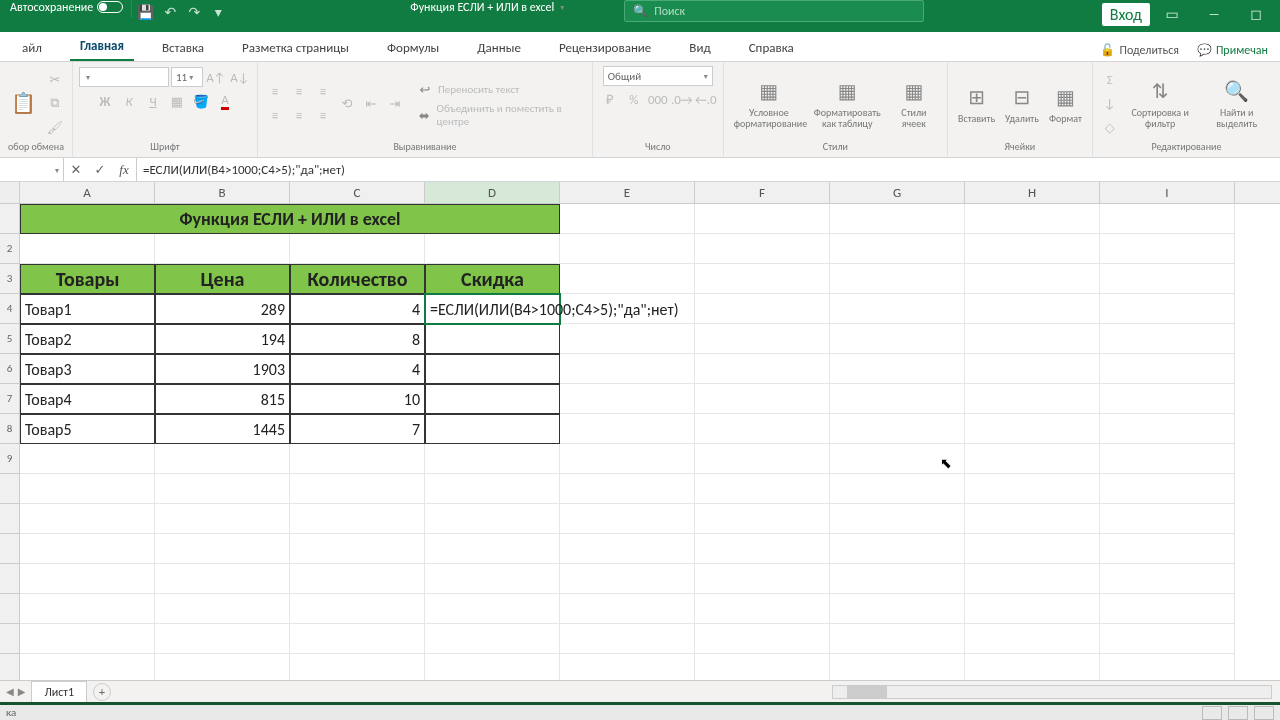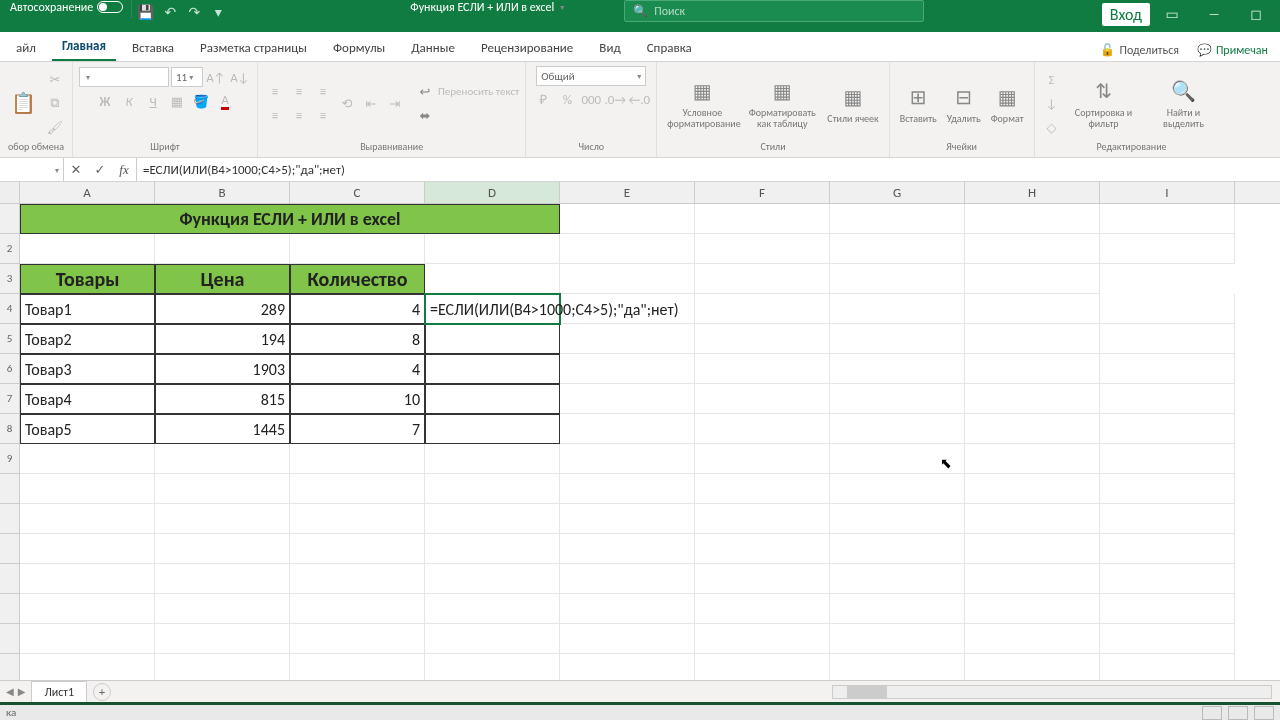--- a/index.html
+++ b/index.html
@@ -12,21 +12,21 @@
 .toggle::after { content: ""; position: absolute; width: 8px; height: 8px; background: #fff; border-radius: 50%; top: 1px; left: 1px; }
 .tb-icon { width: 24px; height: 24px; display: flex; align-items: center; justify-content: center; color: #c7e5d6; font-size: 14px; }
 .tb-sep { width: 1px; height: 18px; background: #2a8a54; margin: 0 2px; }
 .doc-title { margin-left: 180px; font-size: 12px; display: flex; align-items: center; gap: 4px; }
 .search-box { margin-left: 60px; flex: 0 0 300px; height: 22px; background: #1a8c4f; border: 1px solid #4ba877; border-radius: 2px; display: flex; align-items: center; padding: 0 8px; gap: 6px; color: #b5dcc7; font-size: 12px; }
 .titlebar-right { margin-left: auto; display: flex; align-items: center; gap: 2px; }
 .login-btn { background: #fff; color: #107c41; padding: 2px 8px; font-size: 16px; border-radius: 2px; }
 .wctl { width: 40px; height: 28px; display: flex; align-items: center; justify-content: center; color: #cfe8dc; font-size: 14px; }
 
 
-.ribbon-tabs { height: 30px; background: #fff; display: flex; align-items: flex-end; padding-left: 6px; border-bottom: 1px solid #d4d4d4; gap: 6px; }
+.ribbon-tabs { height: 30px; background: #fff; display: flex; align-items: flex-end; padding-left: 12px; border-bottom: 1px solid #d4d4d4; gap: 18px; }
 .ribbon-tab { padding: 6px 10px; font-size: 13px; color: #444; }
 .ribbon-tab.active { background: #fff; border-bottom: 2px solid #107c41; color: #0c4a6e; font-weight: 600; }
 .ribbon-right { margin-left: auto; display: flex; gap: 2px; padding-right: 4px; }
 .rbtn { padding: 4px 8px; font-size: 12px; display: flex; align-items: center; gap: 4px; color: #555; }
 .rbtn.accent { color: #107c41; }
 
 
 .ribbon { height: 96px; background: #f3f2f1; display: flex; border-bottom: 1px solid #d4d4d4; }
 .rgroup { display: flex; flex-direction: column; align-items: center; border-right: 1px solid #e0e0e0; padding: 4px 6px 2px 6px; }
 .rgroup-body { flex: 1; display: flex; align-items: center; gap: 2px; }
@@ -203,20 +203,21 @@
           <span class="ricon disabled">⇥</span>
         </div>
       </div>
       <div class="rstack" style="margin-left:6px">
         <div class="rstack-h disabled">
             <span class="ricon">↩</span>
             <span style="font-size:11px">Переносить текст</span>
           </div>
         <div class="rstack-h disabled">
             <span class="ricon">⬌</span>
+            <span style="font-size:11px">Объединить и поместить в центре</span>
           </div>
       </div>
     </div>
     <div class="rgroup-label">Выравнивание</div>
   </div>
 
   <div class="rgroup">
     <div class="rgroup-body rstack">
       <div class="font-sel" style="width:110px">
           <span>Общий</span>
@@ -339,20 +340,21 @@
       <div class="cell col-G"></div>
       <div class="cell col-H"></div>
       <div class="cell col-I"></div>
   </div>
 
   <div class="row">
     <div class="row-header">3</div>
     <div class="cell col-A hdr-cell">Товары</div>
     <div class="cell col-B hdr-cell">Цена</div>
     <div class="cell col-C hdr-cell">Количество</div>
+    <div class="cell col-D hdr-cell">Скидка</div>
     <div class="cell col-E"></div>
       <div class="cell col-F"></div>
       <div class="cell col-G"></div>
       <div class="cell col-H"></div>
       <div class="cell col-I"></div>
   </div>
 
   <div class="row">
     <div class="row-header">4</div>
     <div class="cell col-A btable">Товар1</div>

